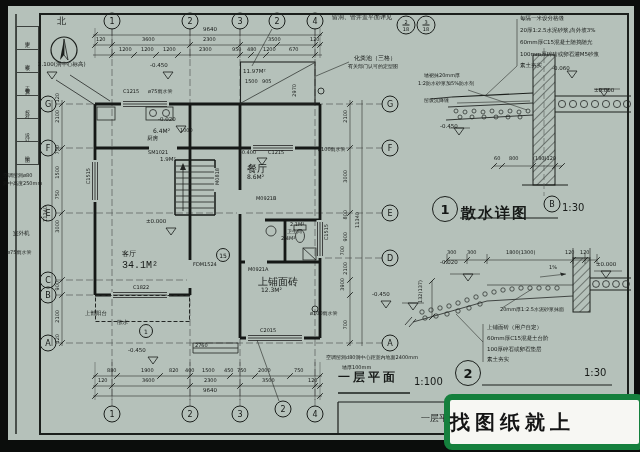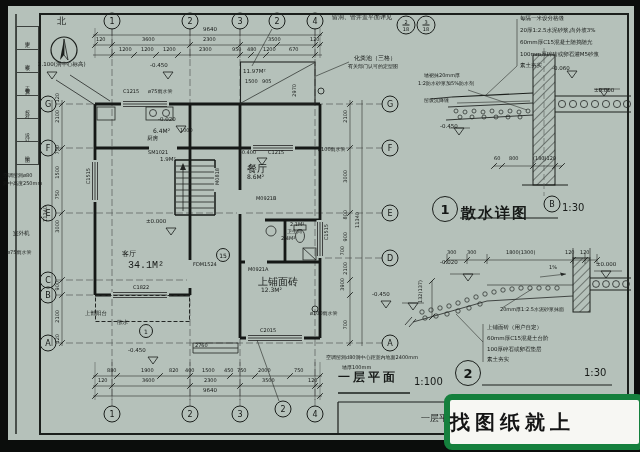--- a/index.html
+++ b/index.html
@@ -333,21 +333,21 @@
 <span class="t s6" style="left:247px;top:174px;">8.6M²</span>
 <span class="t s5" style="left:240px;top:150px;">-0.400</span>
 <span class="t s5" style="left:268px;top:150px;">C1215</span>
 <span class="t s5" style="left:256px;top:196px;">M0921B</span>
 <span class="t s5" style="left:290px;top:222px;">2.1M²</span>
 <span class="t s5" style="left:287px;top:229px;">卫生间</span>
 <span class="t s5" style="left:281px;top:236px;">2.4M²</span>
 <span class="t s5 v" style="left:324px;top:224px;">C1515</span>
 <span class="t s5 v" style="left:86px;top:168px;">C1515</span>
 <span class="t s7" style="left:122px;top:251px;">客厅</span>
-<span class="t s65" style="left:128px;top:261px;">34.1M²</span>
+<span class="t s65" style="left:122px;top:261px;">34.1M²</span>
 <span class="t s55" style="left:146px;top:219px;">±0.000</span>
 <span class="t s5" style="left:133px;top:285px;">C1822</span>
 <span class="t s55" style="left:85px;top:311px;">上部阳台</span>
 <span class="t s55" style="left:117px;top:320px;">散水</span>
 <span class="t s55" style="left:128px;top:348px;">-0.450</span>
 <span class="t s5" style="left:195px;top:343px;">2760</span>
 <span class="t s5" style="left:193px;top:262px;">FDM1524</span>
 <span class="t s5" style="left:248px;top:267px;">M0921A</span>
 <span class="t s65" style="left:258px;top:278px;">上铺面砖</span>
 <span class="t s6" style="left:261px;top:287px;">12.3M²</span>

